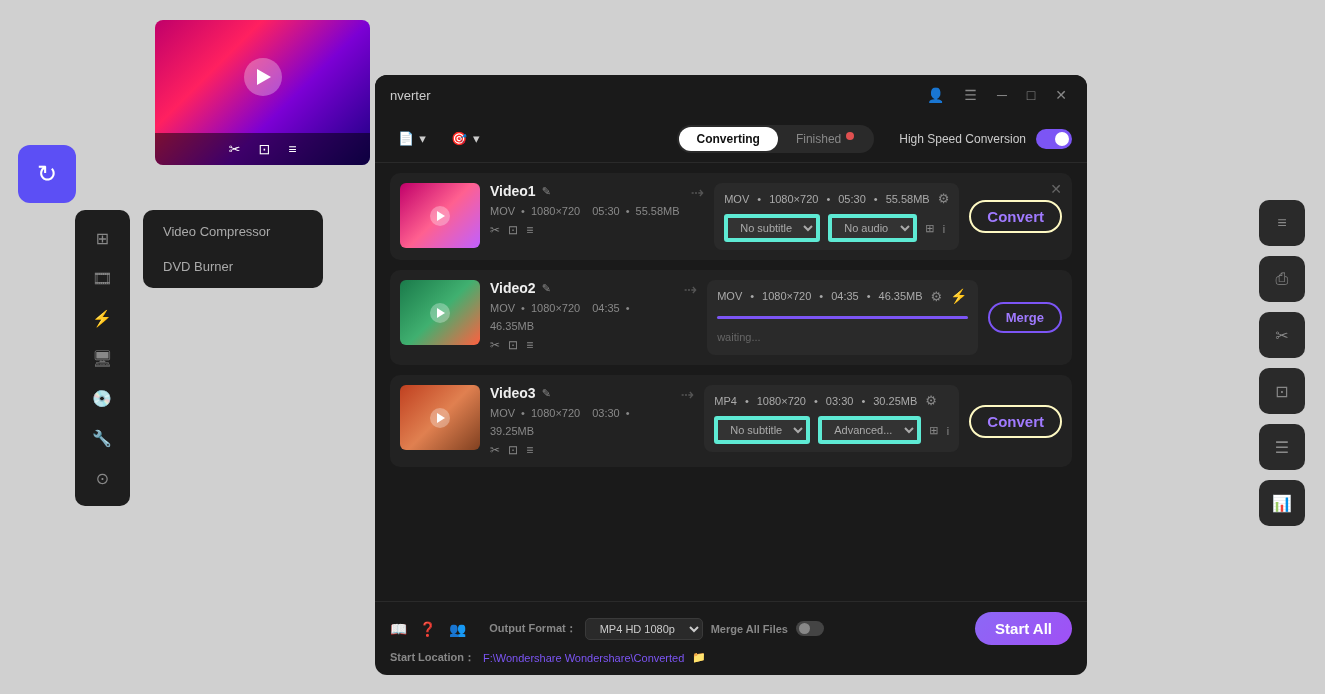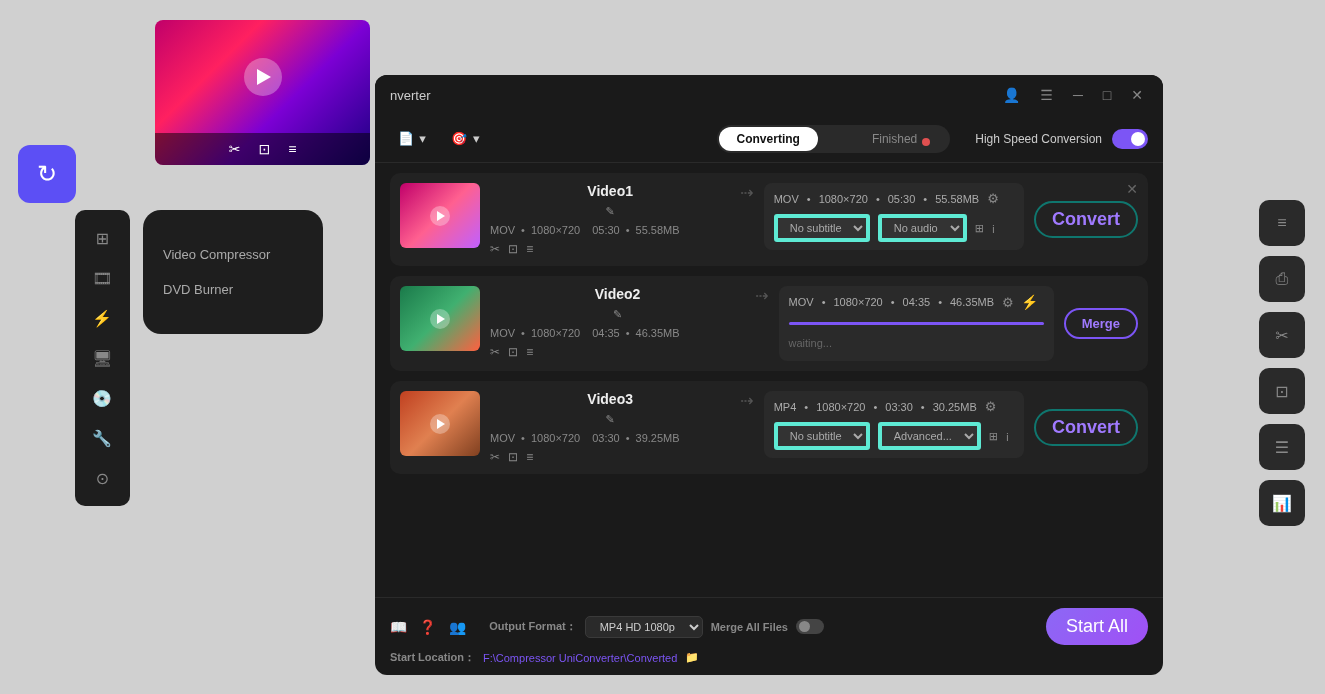--- a/index.html
+++ b/index.html
@@ -109,37 +109,37 @@
       cursor: pointer;
     }
 
     
     .menu-panel {
       position: absolute;
       top: 210px;
       left: 143px;
       width: 180px;
       background: #1e1e1e;
-      border-radius: 18px;
+      border-radius: 10px;
       z-index: 15;
-      padding: 27px 0;
+      padding: 4px 0;
     }
     .menu-item {
       padding: 10px 20px;
       color: #aaa;
       font-size: 13px;
       cursor: pointer;
     }
 
     
     .main-window {
       position: absolute;
       top: 75px;
       left: 375px;
-      width: 788px;
+      width: 712px;
       height: 600px;
       background: #1a1a1a;
       border-radius: 12px;
       z-index: 10;
       display: flex;
       flex-direction: column;
       overflow: hidden;
     }
 
     
@@ -186,37 +186,36 @@
       padding: 4px 8px;
       border-radius: 6px;
     }
 
     .tab-group {
       display: flex;
       background: #2a2a2a;
       border-radius: 20px;
       padding: 2px;
       margin-left: auto;
-      gap: 36px;
     }
     .tab-btn {
       padding: 5px 18px;
       border-radius: 18px;
       font-size: 12px;
       cursor: pointer;
       color: #888;
     }
     .tab-btn.active {
       background: #fff;
       color: #111;
       font-weight: 600;
     }
     .finished-dot {
       display: flex;
-      align-items: flex-end;
+      align-items: flex-start;
       gap: 5px;
       color: #888;
       font-size: 12px;
     }
     .dot-red {
       width: 8px;
       height: 8px;
       border-radius: 50%;
       background: #e05050;
     }
@@ -309,21 +308,20 @@
     }
 
     .card-info {
       flex: 1;
     }
     .card-title-row {
       display: flex;
       align-items: center;
       gap: 6px;
       margin-bottom: 6px;
-      flex-direction: column;
     }
     .card-title {
       color: #eee;
       font-size: 14px;
       font-weight: 600;
     }
     .edit-icon {
       color: #888;
       font-size: 11px;
       cursor: pointer;
@@ -370,25 +368,25 @@
       font-size: 11px;
       color: #aaa;
     }
     .gear-btn {
       color: #888;
       font-size: 13px;
       cursor: pointer;
     }
     .convert-btn {
       background: transparent;
-      border: 2px solid #0f766e;
+      border: 2px solid #fef9c3;
       color: #a07aff;
       border-radius: 20px;
       padding: 6px 16px;
-      font-size: 18px;
+      font-size: 15px;
       cursor: pointer;
       font-weight: 600;
       white-space: nowrap;
       align-self: center;
     }
     .cancel-btn {
       background: transparent;
       border: 2px solid #7c55f5;
       color: #a07aff;
       border-radius: 20px;
@@ -496,22 +494,22 @@
       color: #888;
       font-size: 11px;
       cursor: pointer;
     }
     .start-all-btn {
       background: linear-gradient(135deg, #8c68f5, #a050f5);
       color: white;
       border: none;
       border-radius: 20px;
       padding: 8px 20px;
-      font-size: 18px;
-      font-weight: 400;
+      font-size: 15px;
+      font-weight: 700;
       cursor: pointer;
       margin-left: auto;
     }
 
     .bottom-icons {
       display: flex;
       gap: 12px;
       align-items: center;
       margin-right: 15px;
     }
@@ -806,21 +804,21 @@
       <span class="bottom-label">Output Format：</span>
       <select class="format-select">
         <option>MP4 HD 1080p</option>
       </select>
       <span class="bottom-label">Merge All Files</span>
       <div class="merge-toggle"></div>
       <button class="start-all-btn">Start All</button>
     </div>
     <div class="bottom-row">
       <span class="bottom-label">Start Location：</span>
-      <span class="file-path">F:\Compressor UniConverter\Converted</span>
+      <span class="file-path">F:\Wondershare Wondershare\Converted</span>
       <span class="folder-icon-btn">📁</span>
     </div>
   </div>
 
 </div>
 
 <div class="right-sidebar">
   <div class="right-sidebar-btn">≡</div>
   <div class="right-sidebar-btn">⎙</div>
   <div class="right-sidebar-btn">✂</div>

